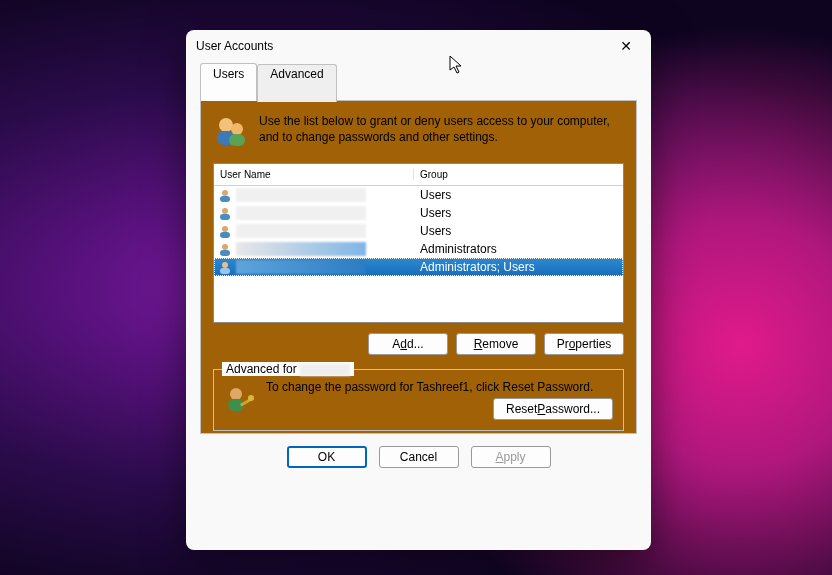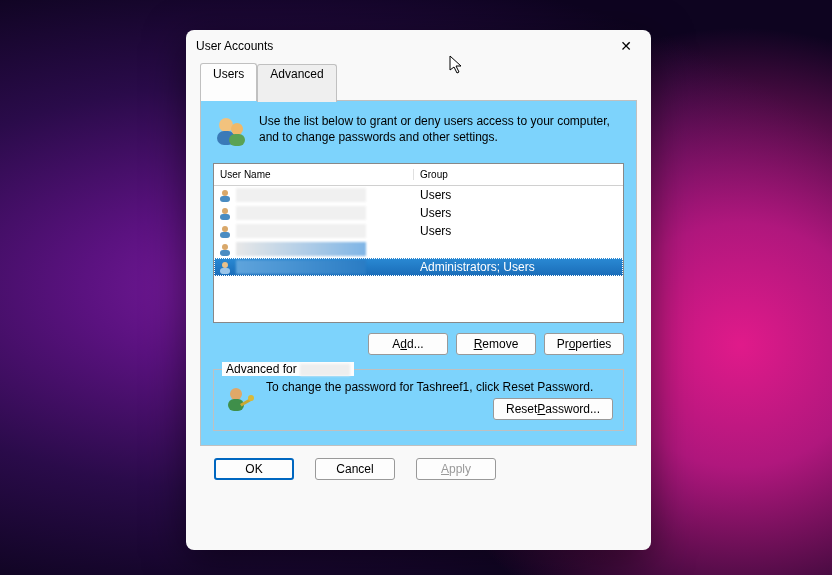--- a/index.html
+++ b/index.html
@@ -63,22 +63,22 @@
   top:2px;
   padding: 2px 12px 21px;
 }
 .tab.active {
   background:#fdfdfd;
   z-index:2;
 }
 .tab-panel {
   margin: 0 14px 8px;
   border:1px solid #c0c0c0;
-  background:#7dd3fc;
-  padding: 12px 12px 14px;
+  background:#a16207;
+  padding: 12px 12px 2px;
 }
 .intro { display:flex; gap:10px; margin-bottom:14px; }
 .intro-text { font-size:12px; line-height:1.35; color:#000; }
 .users-icon {
   width:36px; height:36px; flex:0 0 36px;
 }
 .section-label {
   font-size:12px;
   margin-bottom:4px;
 }
@@ -152,22 +152,22 @@
   top:-8px; left:8px;
   background:#fdfdfd;
   padding:0 4px;
   font-size:12px;
 }
 .pw-row { display:flex; gap:10px; align-items:center; }
 .pw-text { font-size:12px; }
 .blurred-legend { display:inline-block; width:50px; height:12px; background:#eee; filter:blur(1px); vertical-align:middle;}
 .bottom-btns {
   display:flex;
-  justify-content:flex-start;
-  gap:21px;
+  justify-content:center;
+  gap:12px;
   padding: 4px 28px 0;
 }
 .btn.default { border:2px solid #0067c0; }
 .btn.disabled { color:#9a9a9a; }
 .cursor {
   position:absolute;
   left: 449px; top: 55px;
   width:16px; height:20px;
   z-index:20;
   pointer-events:none;
@@ -242,20 +242,21 @@
           <div class="c-group">Users</div>
         </div>
         <div class="lv-row r4">
           <div class="c-user">
               <span class="user-mini-icon"><svg viewBox="0 0 14 14">
                   <circle cx="7" cy="5" r="3" fill="#d9a86a"></circle>
                   <rect x="2" y="8" width="10" height="6" rx="3" fill="#4a8cc2"></rect>
                 </svg></span>
               <span class="blurred-name"></span>
             </div>
+          <div class="c-group">Administrators</div>
         </div>
         <div class="lv-row selected">
           <div class="c-user">
               <span class="user-mini-icon"><svg viewBox="0 0 14 14">
                   <circle cx="7" cy="5" r="3" fill="#e9c089"></circle>
                   <rect x="2" y="8" width="10" height="6" rx="3" fill="#9cc6ea"></rect>
                 </svg></span>
               <span class="blurred-name"></span>
             </div>
           <div class="c-group">Administrators; Users</div>

